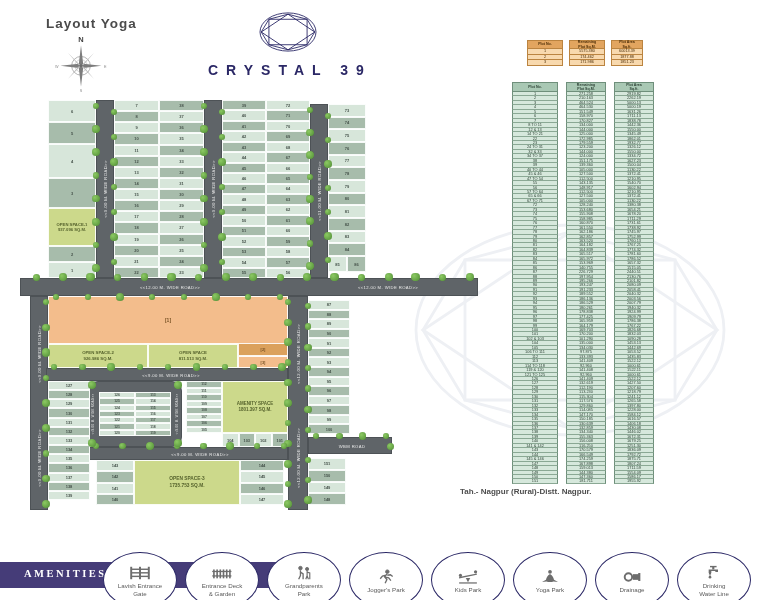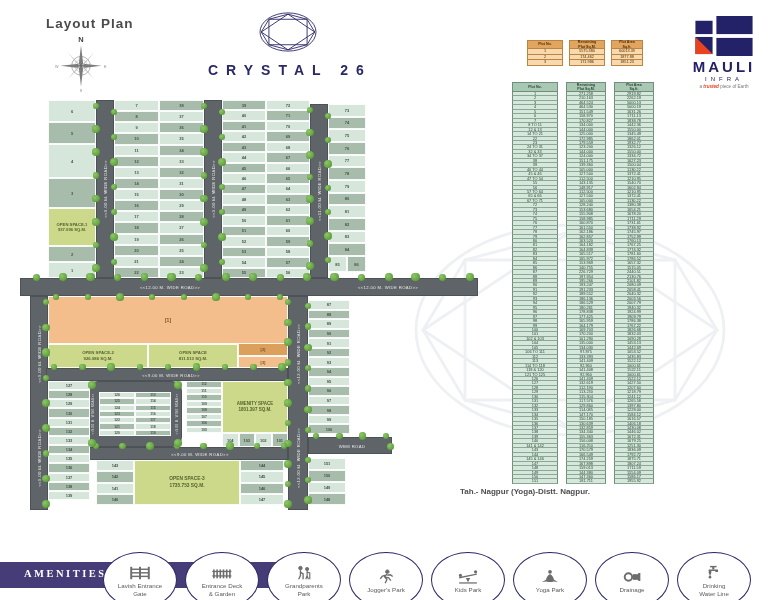--- a/index.html
+++ b/index.html
@@ -60,21 +60,21 @@
 
   <svg id="watermark" class="abs" width="420" height="420" viewBox="0 0 120 88">
     <g fill="none" stroke="#eef0f4" stroke-width="0.8">
       <ellipse cx="60" cy="44" rx="44" ry="30"></ellipse>
       <polygon points="60,16 90,24 102,44 90,64 60,72 30,64 18,44 30,24"></polygon>
       <polygon points="60,16 102,44 60,72 18,44"></polygon>
       <polygon points="90,24 90,64 30,64 30,24"></polygon>
     </g>
   </svg>
 
-  <div id="layout-title" class="abs">Layout Plan</div>
+  <div id="layout-title" class="abs">Layout Yoga</div>
 
   <svg class="abs" id="compass" style="left:52px;top:34px" width="58" height="58" viewBox="-2 -2 62 62">
     <circle cx="29" cy="32" r="10" fill="none" stroke="#9a9a9a" stroke-width="0.8"></circle>
     <circle cx="29" cy="32" r="6.5" fill="none" stroke="#b3b3b3" stroke-width="0.6"></circle>
     <g fill="#7c7c7c">
       <polygon points="29,10 31.3,29.7 29,32 26.7,29.7"></polygon>
       <polygon points="29,54 31.3,34.3 29,32 26.7,34.3"></polygon>
       <polygon points="7,32 26.7,29.7 29,32 26.7,34.3"></polygon>
       <polygon points="51,32 31.3,29.7 29,32 31.3,34.3"></polygon>
     </g>
@@ -93,35 +93,23 @@
 
   <div id="crystal-wrap" class="abs">
     <svg width="84" height="56" viewBox="0 0 120 88" style="display:block;margin:0 auto;">
       <g fill="none" stroke="#2b2866" stroke-width="1.4">
         <ellipse cx="60" cy="44" rx="44" ry="30"></ellipse>
         <polygon points="60,16 90,24 102,44 90,64 60,72 30,64 18,44 30,24"></polygon>
         <polygon points="60,16 102,44 60,72 18,44"></polygon>
         <polygon points="90,24 90,64 30,64 30,24"></polygon>
       </g>
     </svg>
-    <div id="crystal-title">CRYSTAL 26</div>
+    <div id="crystal-title">CRYSTAL 39</div>
   </div>
 
-  <div id="mauli-wrap" class="abs">
-    <svg width="58" height="40" viewBox="0 0 60 42" style="display:block;margin:0 auto;">
-      <rect x="22" y="0" width="38" height="19" fill="#232168"></rect>
-      <rect x="0" y="5" width="18" height="14" fill="#232168"></rect>
-      <rect x="0" y="22" width="18" height="18" fill="#232168"></rect>
-      <polygon points="0,22 18,40 0,40" fill="#e8431e"></polygon>
-      <rect x="22" y="23" width="38" height="19" fill="#232168"></rect>
-    </svg>
-    <div id="mauli-name">MAULI</div>
-    <div id="mauli-sub">INFRA</div>
-    <div id="mauli-tag"><span>a </span><b>trusted</b><span> piece of Earth</span></div>
-  </div>
 
   <div id="map" class="abs" style="left:0;top:0;width:776px;height:600px;">
       <div class="road" style="left: 20px; top: 278px; width: 458px; height: 18px;"></div>
       <div class="road-label" style="left: 170px; top: 287px;">&lt;&lt;12.00 M. WIDE ROAD&gt;&gt;</div>
       <div class="road-label" style="left: 388px; top: 287px;">&lt;&lt;12.00 M. WIDE ROAD&gt;&gt;</div>
       <div class="road" style="left: 96px; top: 100px; width: 18px; height: 178px;"></div>
       <div class="road-label v" style="left: 105px; top: 189px;">&lt;&lt;9.00 M. WIDE ROAD&gt;&gt;</div>
       <div class="road" style="left: 204px; top: 100px; width: 18px; height: 178px;"></div>
       <div class="road-label v" style="left: 213px; top: 189px;">&lt;&lt;9.00 M. WIDE ROAD&gt;&gt;</div>
       <div class="road" style="left: 310px; top: 104px; width: 18px; height: 174px;"></div>
@@ -843,18 +831,18 @@
               <path d="M7.5 11.2 C6.3 12.6 6 13 6 13.8 a1.5 1.5 0 0 0 3 0 C9 13 8.7 12.6 7.5 11.2 Z"></path>
             </g>
           </svg>
         </div>
         <div class="amen-text">Drinking
 Water Line</div>
       </div>
     </div>
 
   <div id="site-address" class="abs">
-    <div>Tah.- Nagpur (Yoga)-Distt. Nagpur.</div>
+    <div>Tah.- Nagpur (Rural)-Distt. Nagpur.</div>
   </div>
 
   <div id="amen-band" class="abs"></div>
   <div id="amen-label" class="abs">AMENITIES</div>
 </div>
 
 </body></html>

